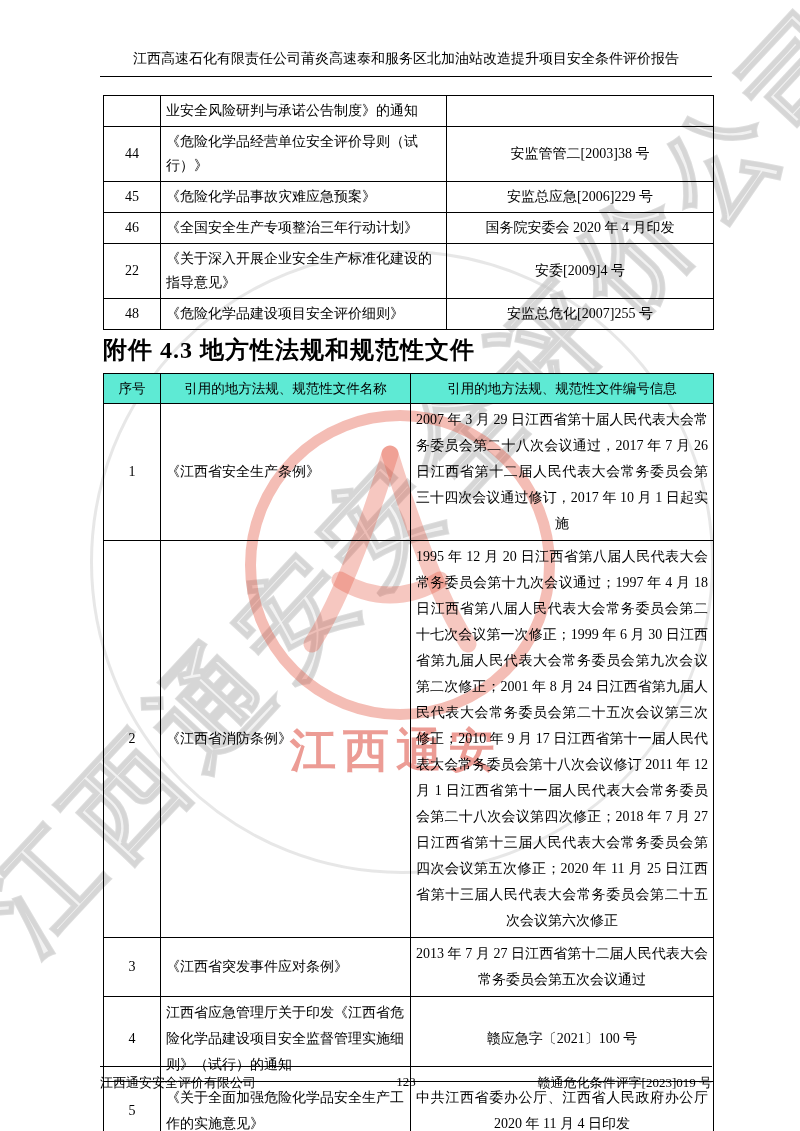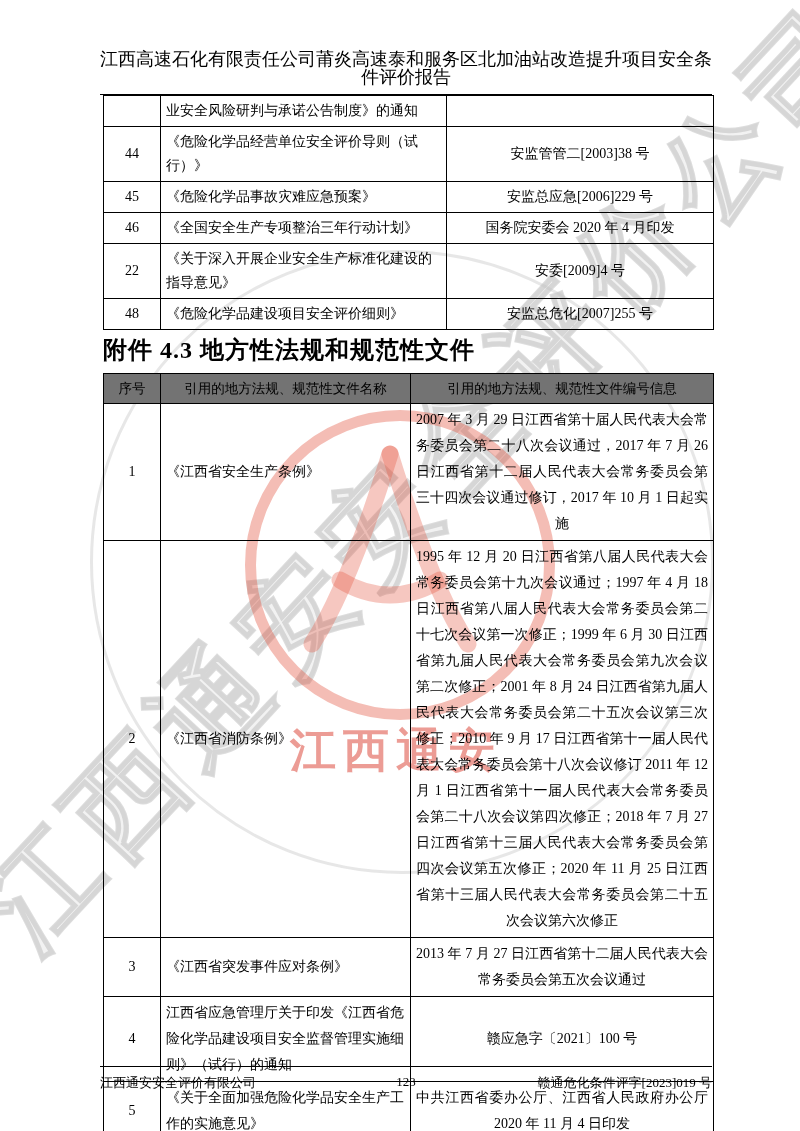--- a/index.html
+++ b/index.html
@@ -28,41 +28,41 @@
   .wm-stamp {
     position:absolute; left:290px; top:720px;
     font-family:Liberation Serif, serif;
     font-size:46px; font-weight:bold; letter-spacing:7px;
     color:rgba(217,58,43,0.50);
   }
 
   
   .doc-header {
     position:absolute; top:50px; left:100px; width:612px; z-index:1;
-    text-align:center; font-size:18px; line-height:18px;
+    text-align:center; font-size:14px; line-height:18px;
     padding-bottom:8px; border-bottom:1px solid #000;
   }
   .doc-footer {
     position:absolute; top:1066px; left:100px; width:612px; z-index:1;
     border-top:1px solid #000; padding-top:7px;
     display:flex; justify-content:space-between;
     font-size:13px; line-height:17px;
   }
   .footer-page {
     position:absolute; left:50%; transform:translateX(-50%);
     font-size:13px; top:6px;
   }
 
   
   .doc-body { position:absolute; top:95px; left:103px; width:610px; z-index:1; }
   table { border-collapse:collapse; width:100%; table-layout:fixed; background:transparent; }
   td, th { border:1px solid #000; padding:3px 5px; font-size:14px; font-weight:normal; vertical-align:middle; }
   .t1 td { line-height:24px; }
   .t2 td { line-height:26px; }
-  .t2 thead th { background:#737373; font-size:13.5px; line-height:25px; padding:2px 4px; text-align:center; }
+  .t2 thead th { background:#5eead4; font-size:13.5px; line-height:25px; padding:2px 4px; text-align:center; }
   .c-no   { text-align:center;margin-top:44px; }
   .c-name { }
   .t1 .c-info { text-align:center; }
   .t2 .c-info { text-align:justify; text-align-last:center; }
 
   .heading {
     font-size:24px; font-weight:bold; line-height:27px;
     margin:7px 0 9px 0; letter-spacing:1px;
   }
 </style>

